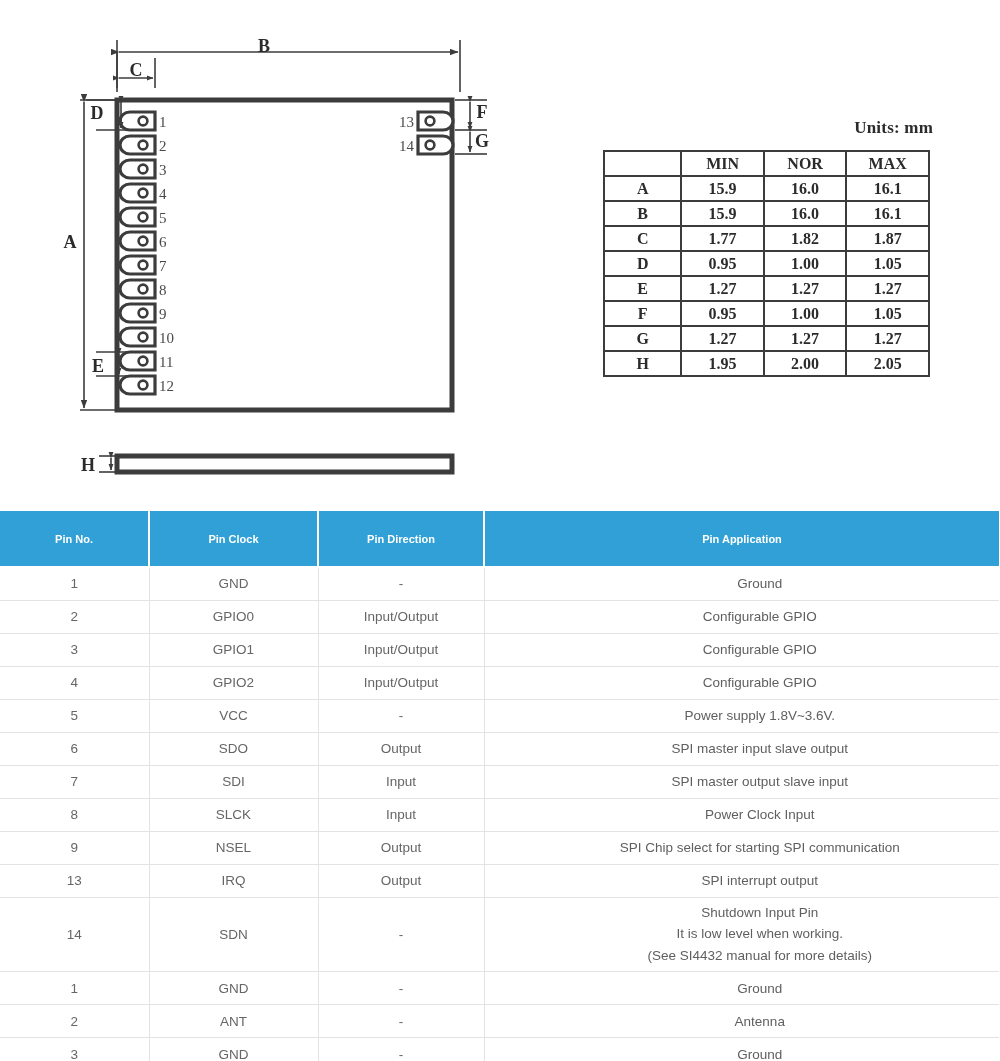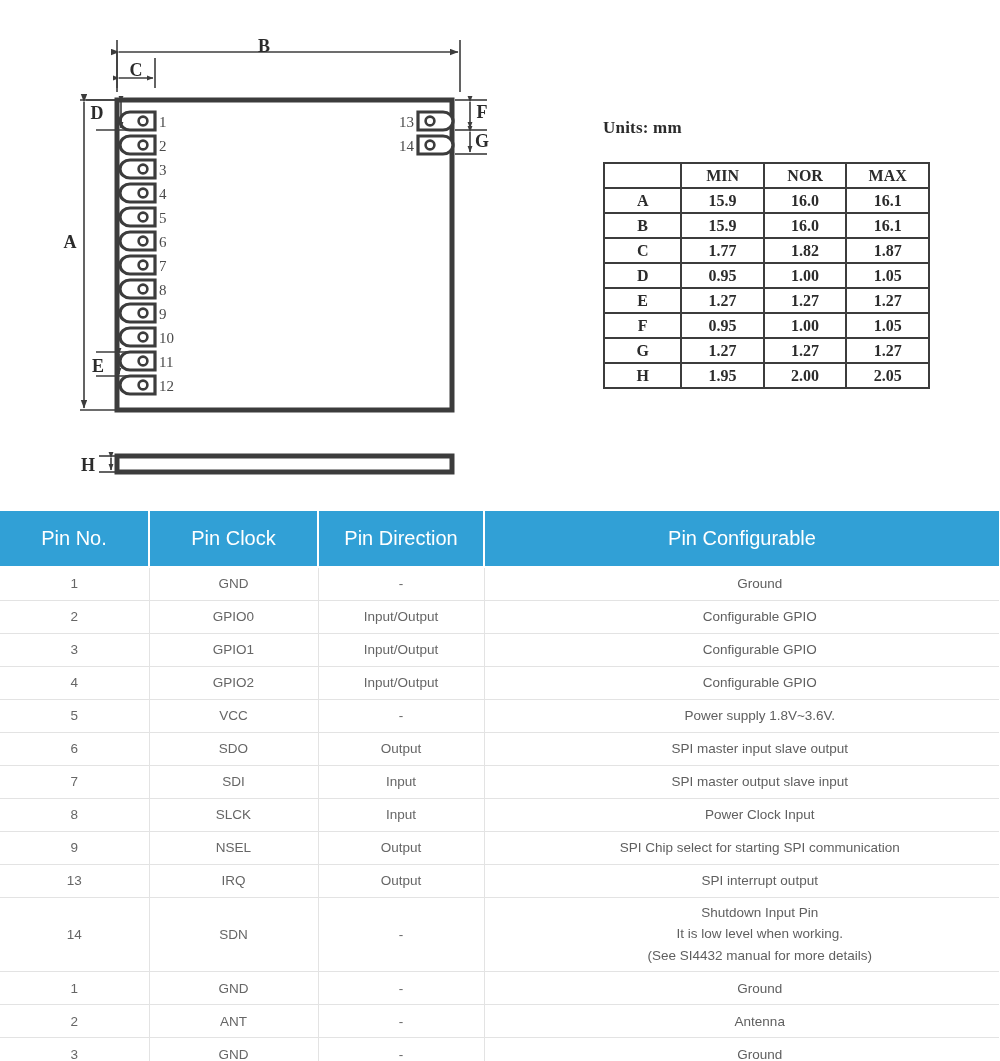--- a/index.html
+++ b/index.html
@@ -34,25 +34,26 @@
   }
   #drawing-svg { display: block; }
 
   #dim-table-wrap {
     position: absolute;
     left: 603px;
     top: 118px;
     width: 330px;
   }
   #units-label {
+    text-align: right;
     font-family: "Liberation Serif", serif;
     font-weight: bold;
     font-size: 17px;
     color: #2b2b2b;
-    margin-bottom: 24px;
+    margin-bottom: 12px;
     letter-spacing: .2px;
   }
   table.dim {
     border-collapse: collapse;
     width: 327px;
     font-family: "Liberation Serif", serif;
     font-weight: bold;
     font-size: 16px;
     color: #2b2b2b;
     border-radius: 19px;
@@ -76,22 +77,22 @@
     width: 999px;
   }
   table.pins {
     border-collapse: collapse;
     width: 999px;
     table-layout: fixed;
   }
   table.pins thead th {
     background: #31a0d6;
     color: #ffffff;
-    font-size: 20px;
-    font-weight: normal;
+    font-size: 11px;
+    font-weight: bold;
     height: 56px;
     border-right: 2px solid #ffffff;
     border-left: 0;
     text-align: center;
     vertical-align: middle;
   }
   table.pins thead th:last-child { border-right: 0; }
   table.pins tbody td {
     border-bottom: 1px solid #e3e3e3;
     border-right: 1px solid #e3e3e3;
@@ -308,21 +309,21 @@
       <col class="col-no">
         <col class="col-item">
         <col class="col-dir">
         <col>
     </colgroup>
     <thead>
       <tr>
         <th>Pin No.</th>
         <th>Pin Clock</th>
         <th>Pin Direction</th>
-        <th>Pin Configurable</th>
+        <th>Pin Application</th>
       </tr>
     </thead>
     <tbody id="pin-body">
         <tr>
           <td>1</td>
           <td>GND</td>
           <td>-</td>
           <td>Ground</td>
         </tr>
         <tr>

